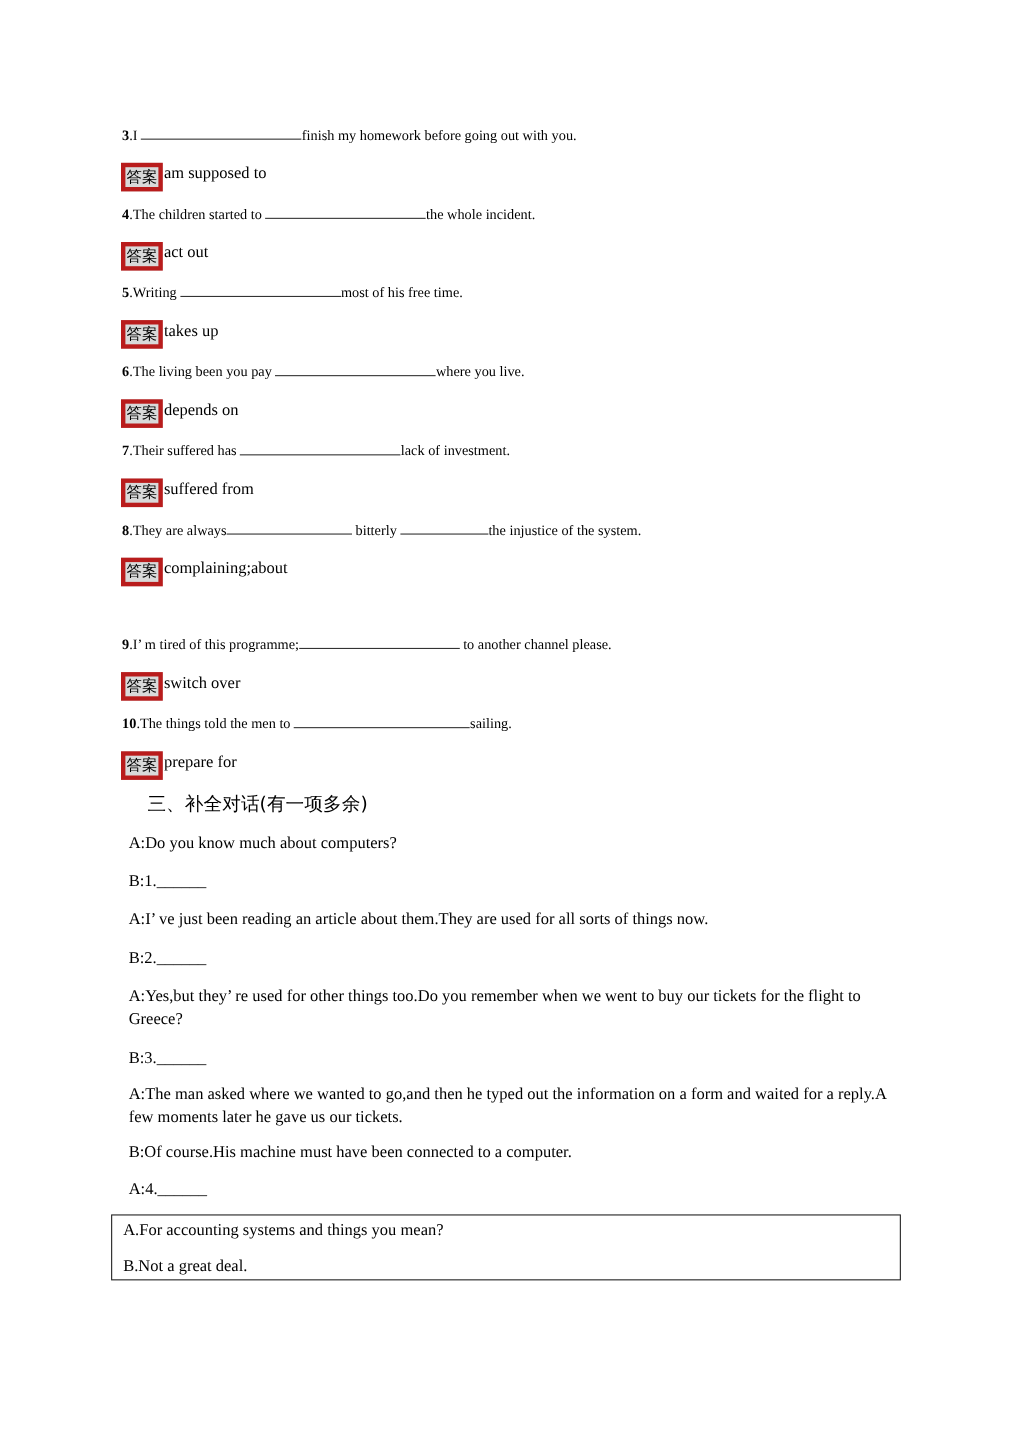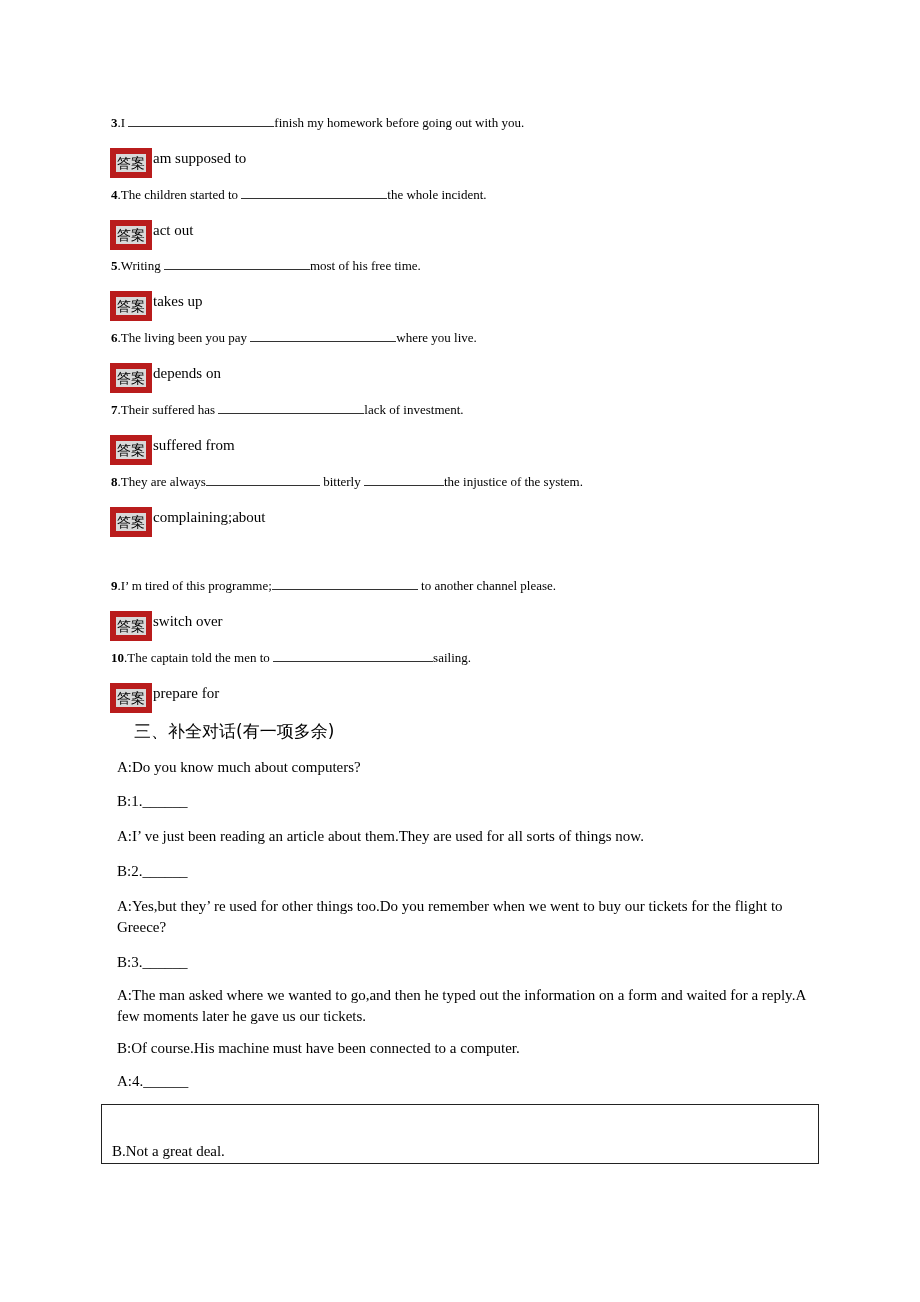--- a/index.html
+++ b/index.html
@@ -2,21 +2,21 @@
 <html><head>
 <meta charset="utf-8">
 <style>
   html, body { margin: 0; padding: 0; background: #ffffff; }
   body { width: 920px; height: 1302px; position: relative; overflow: hidden;
          font-family: "Liberation Serif", "DejaVu Serif", serif; color: #000; }
   .line { position: absolute; left: 111px; font-size: 13px; line-height: 18px; white-space: nowrap; }
   .num { font-weight: bold; }
   .blank { display: inline-block; border-bottom: 1px solid #333; height: 12px; vertical-align: baseline; }
   .ans { position: absolute; left: 110px; font-size: 15px; line-height: 20px; white-space: nowrap; }
-  .badge { display: inline-block; background: #d9d9d9; border: 6px solid #b91c1c; font-family: "DejaVu Sans", sans-serif;
+  .badge { display: inline-block; background: #d9d9d9; border: 4px solid #b91c1c; font-family: "DejaVu Sans", sans-serif;
            font-size: 14px; line-height: 18px; padding: 0 1px; margin-right: 1px; vertical-align: top; cursor: pointer; }
   .section { position: absolute; left: 111px; font-size: 17px; line-height: 22px; font-family: "DejaVu Sans", sans-serif; margin-left: 23px; }
   .para { position: absolute; left: 117px; width: 700px; font-size: 15px; line-height: 21px; }
   .optbox { position: absolute; left: 101px; top: 1104px; width: 716px; height: 58px; border: 1.5px solid #222; }
   .opt { position: absolute; left: 10px; font-size: 15px; line-height: 18px; white-space: nowrap; }
 </style>
 </head>
 <body>
 
 <div class="line" style="top:114px">
@@ -62,33 +62,34 @@
 </div>
 
 <div class="line" style="top:577px">
   <span class="num">9</span><span>.I’ m tired of this programme;</span><span class="blank" style="width:146px"></span><span> to another channel please.</span>
 </div>
 <div class="ans" style="top:611px">
   <span class="badge">答案</span><span>switch over</span>
 </div>
 
 <div class="line" style="top:649px">
-  <span class="num">10</span><span>.The captain told the men to </span><span class="blank" style="width:160px"></span><span>sailing.</span>
+  <span class="num">10</span><span>.The things told the men to </span><span class="blank" style="width:160px"></span><span>sailing.</span>
 </div>
 <div class="ans" style="top:683px">
   <span class="badge">答案</span><span>prepare for</span>
 </div>
 
 <div class="section" style="top:720px">三、补全对话(有一项多余)</div>
 
 <div class="para" style="top:757px">A:Do you know much about computers?</div>
 <div class="para" style="top:791px">B:1.______</div>
 <div class="para" style="top:826px">A:I’ ve just been reading an article about them.They are used for all sorts of things now.</div>
 <div class="para" style="top:861px">B:2.______</div>
 <div class="para" style="top:896px">A:Yes,but they’ re used for other things too.Do you remember when we went to buy our tickets for the flight to Greece?</div>
 <div class="para" style="top:952px">B:3.______</div>
 <div class="para" style="top:985px">A:The man asked where we wanted to go,and then he typed out the information on a form and waited for a reply.A few moments later he gave us our tickets.</div>
 <div class="para" style="top:1038px">B:Of course.His machine must have been connected to a computer.</div>
 <div class="para" style="top:1071px">A:4.______</div>
 
 <div class="optbox">
+  <div class="opt" style="top:5px">A.For accounting systems and things you mean?</div>
   <div class="opt" style="top:37px">B.Not a great deal.</div>
 </div>
 
 </body></html>

